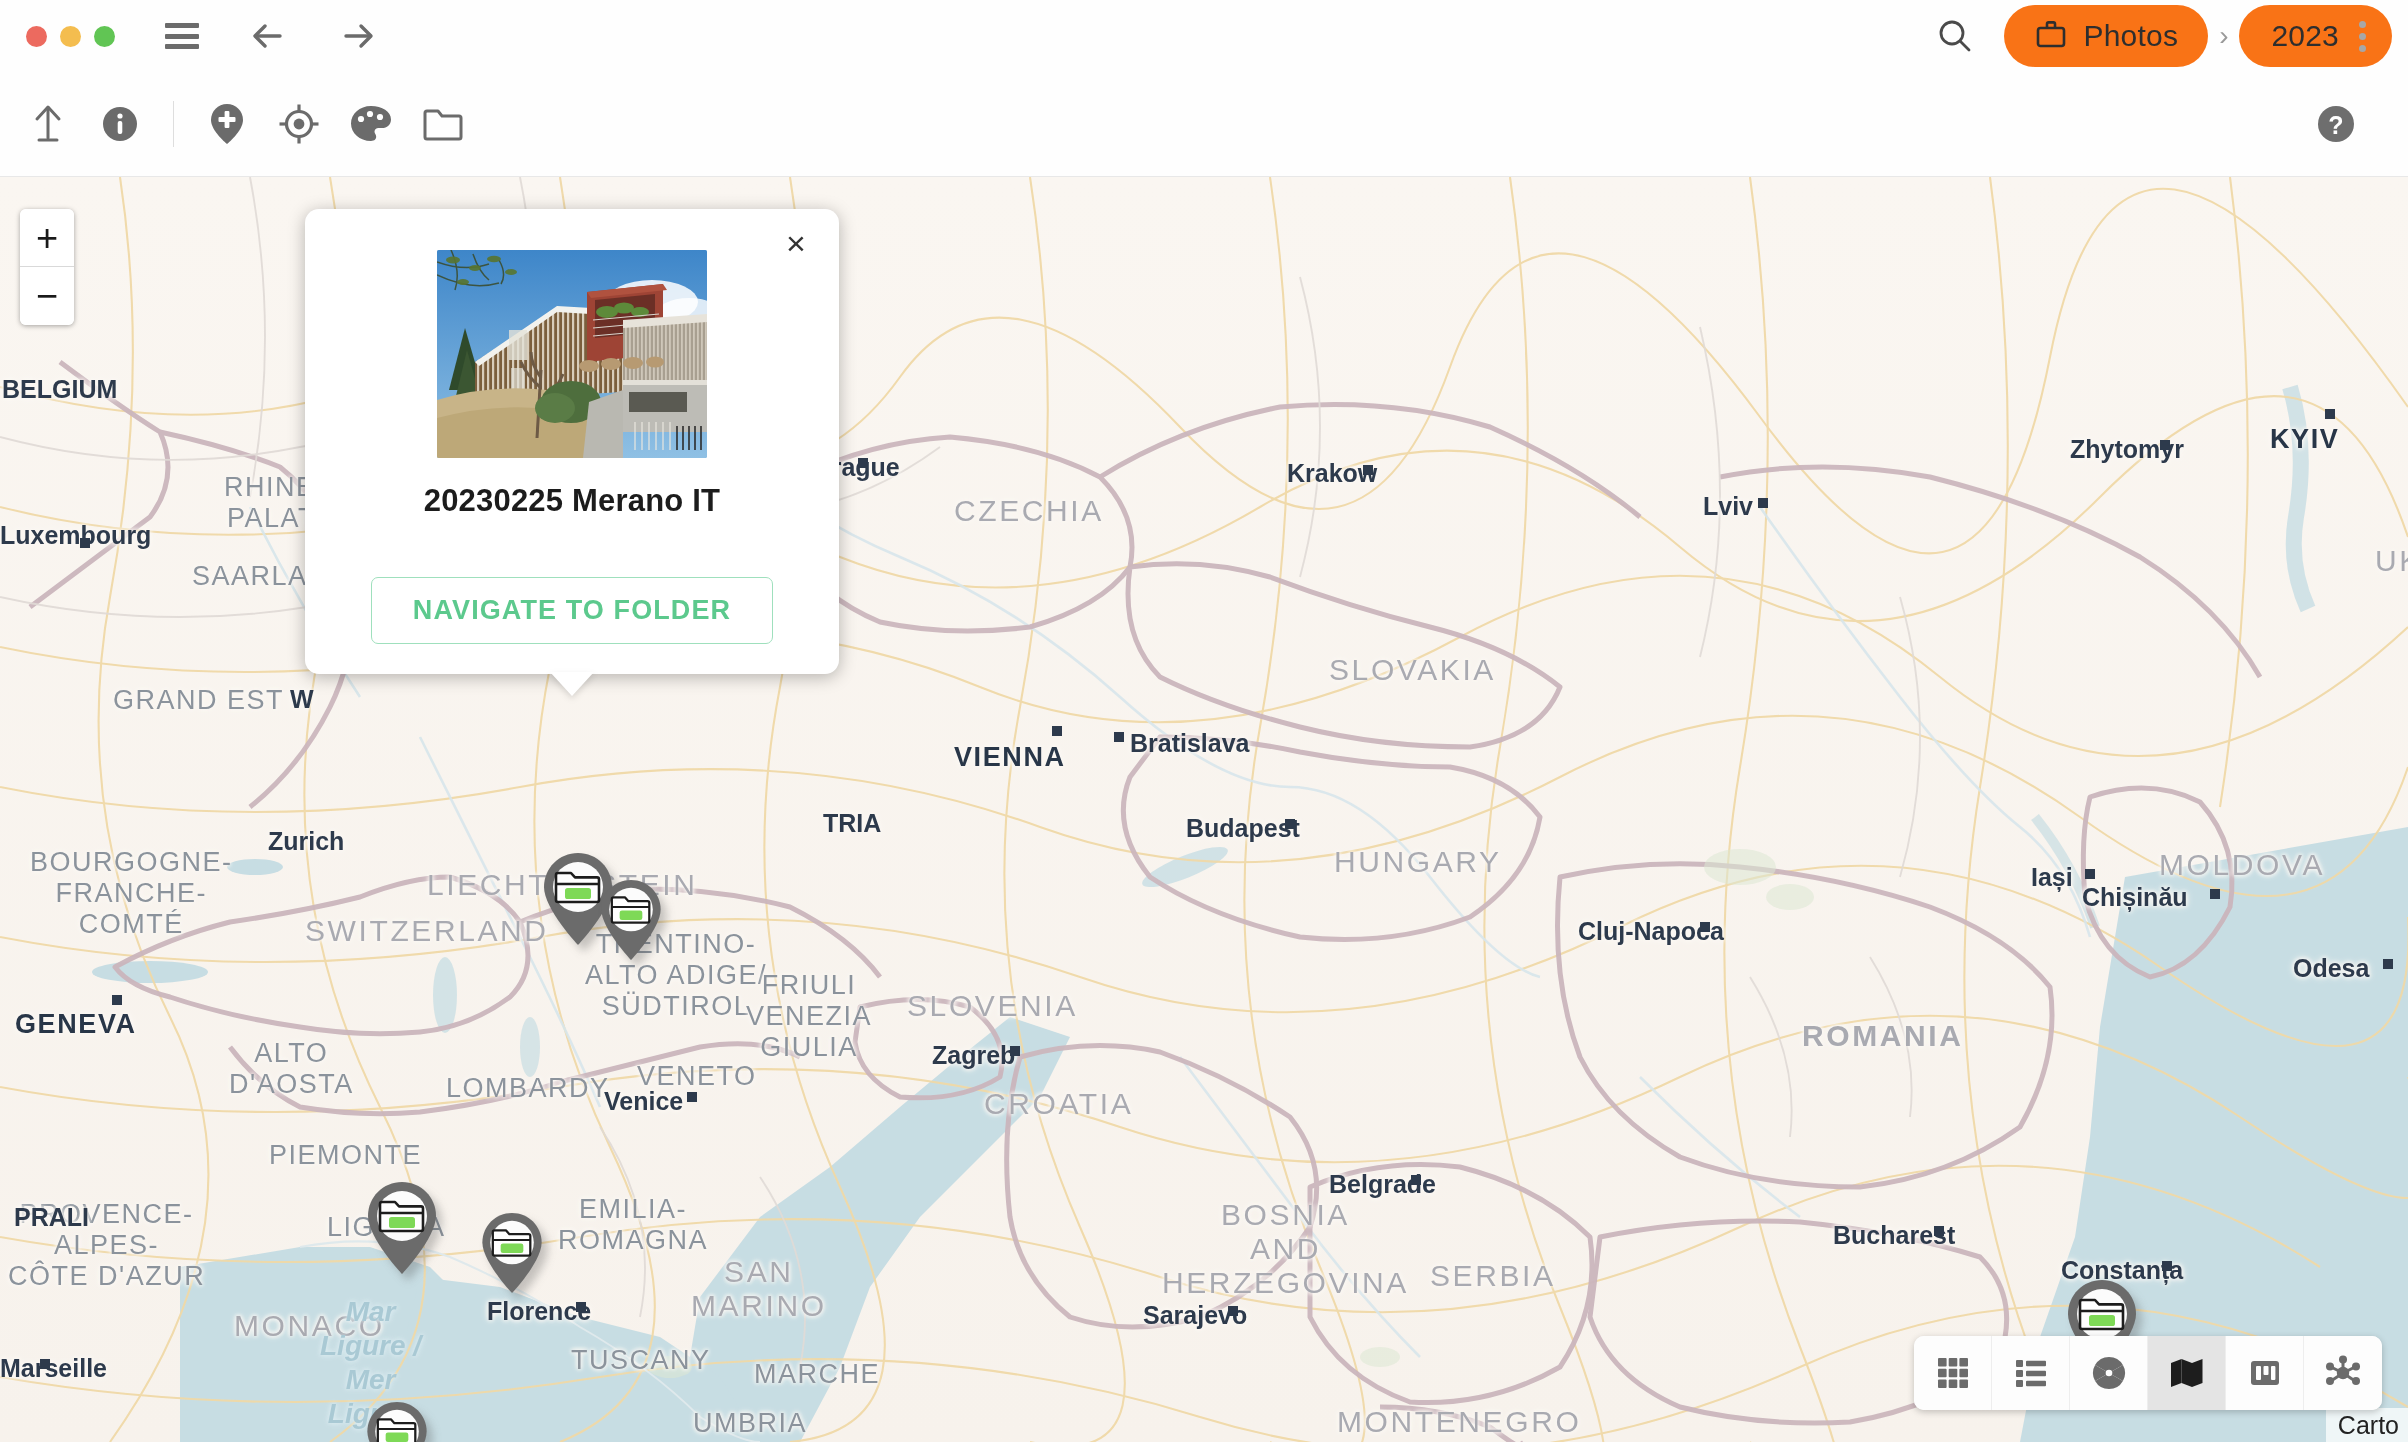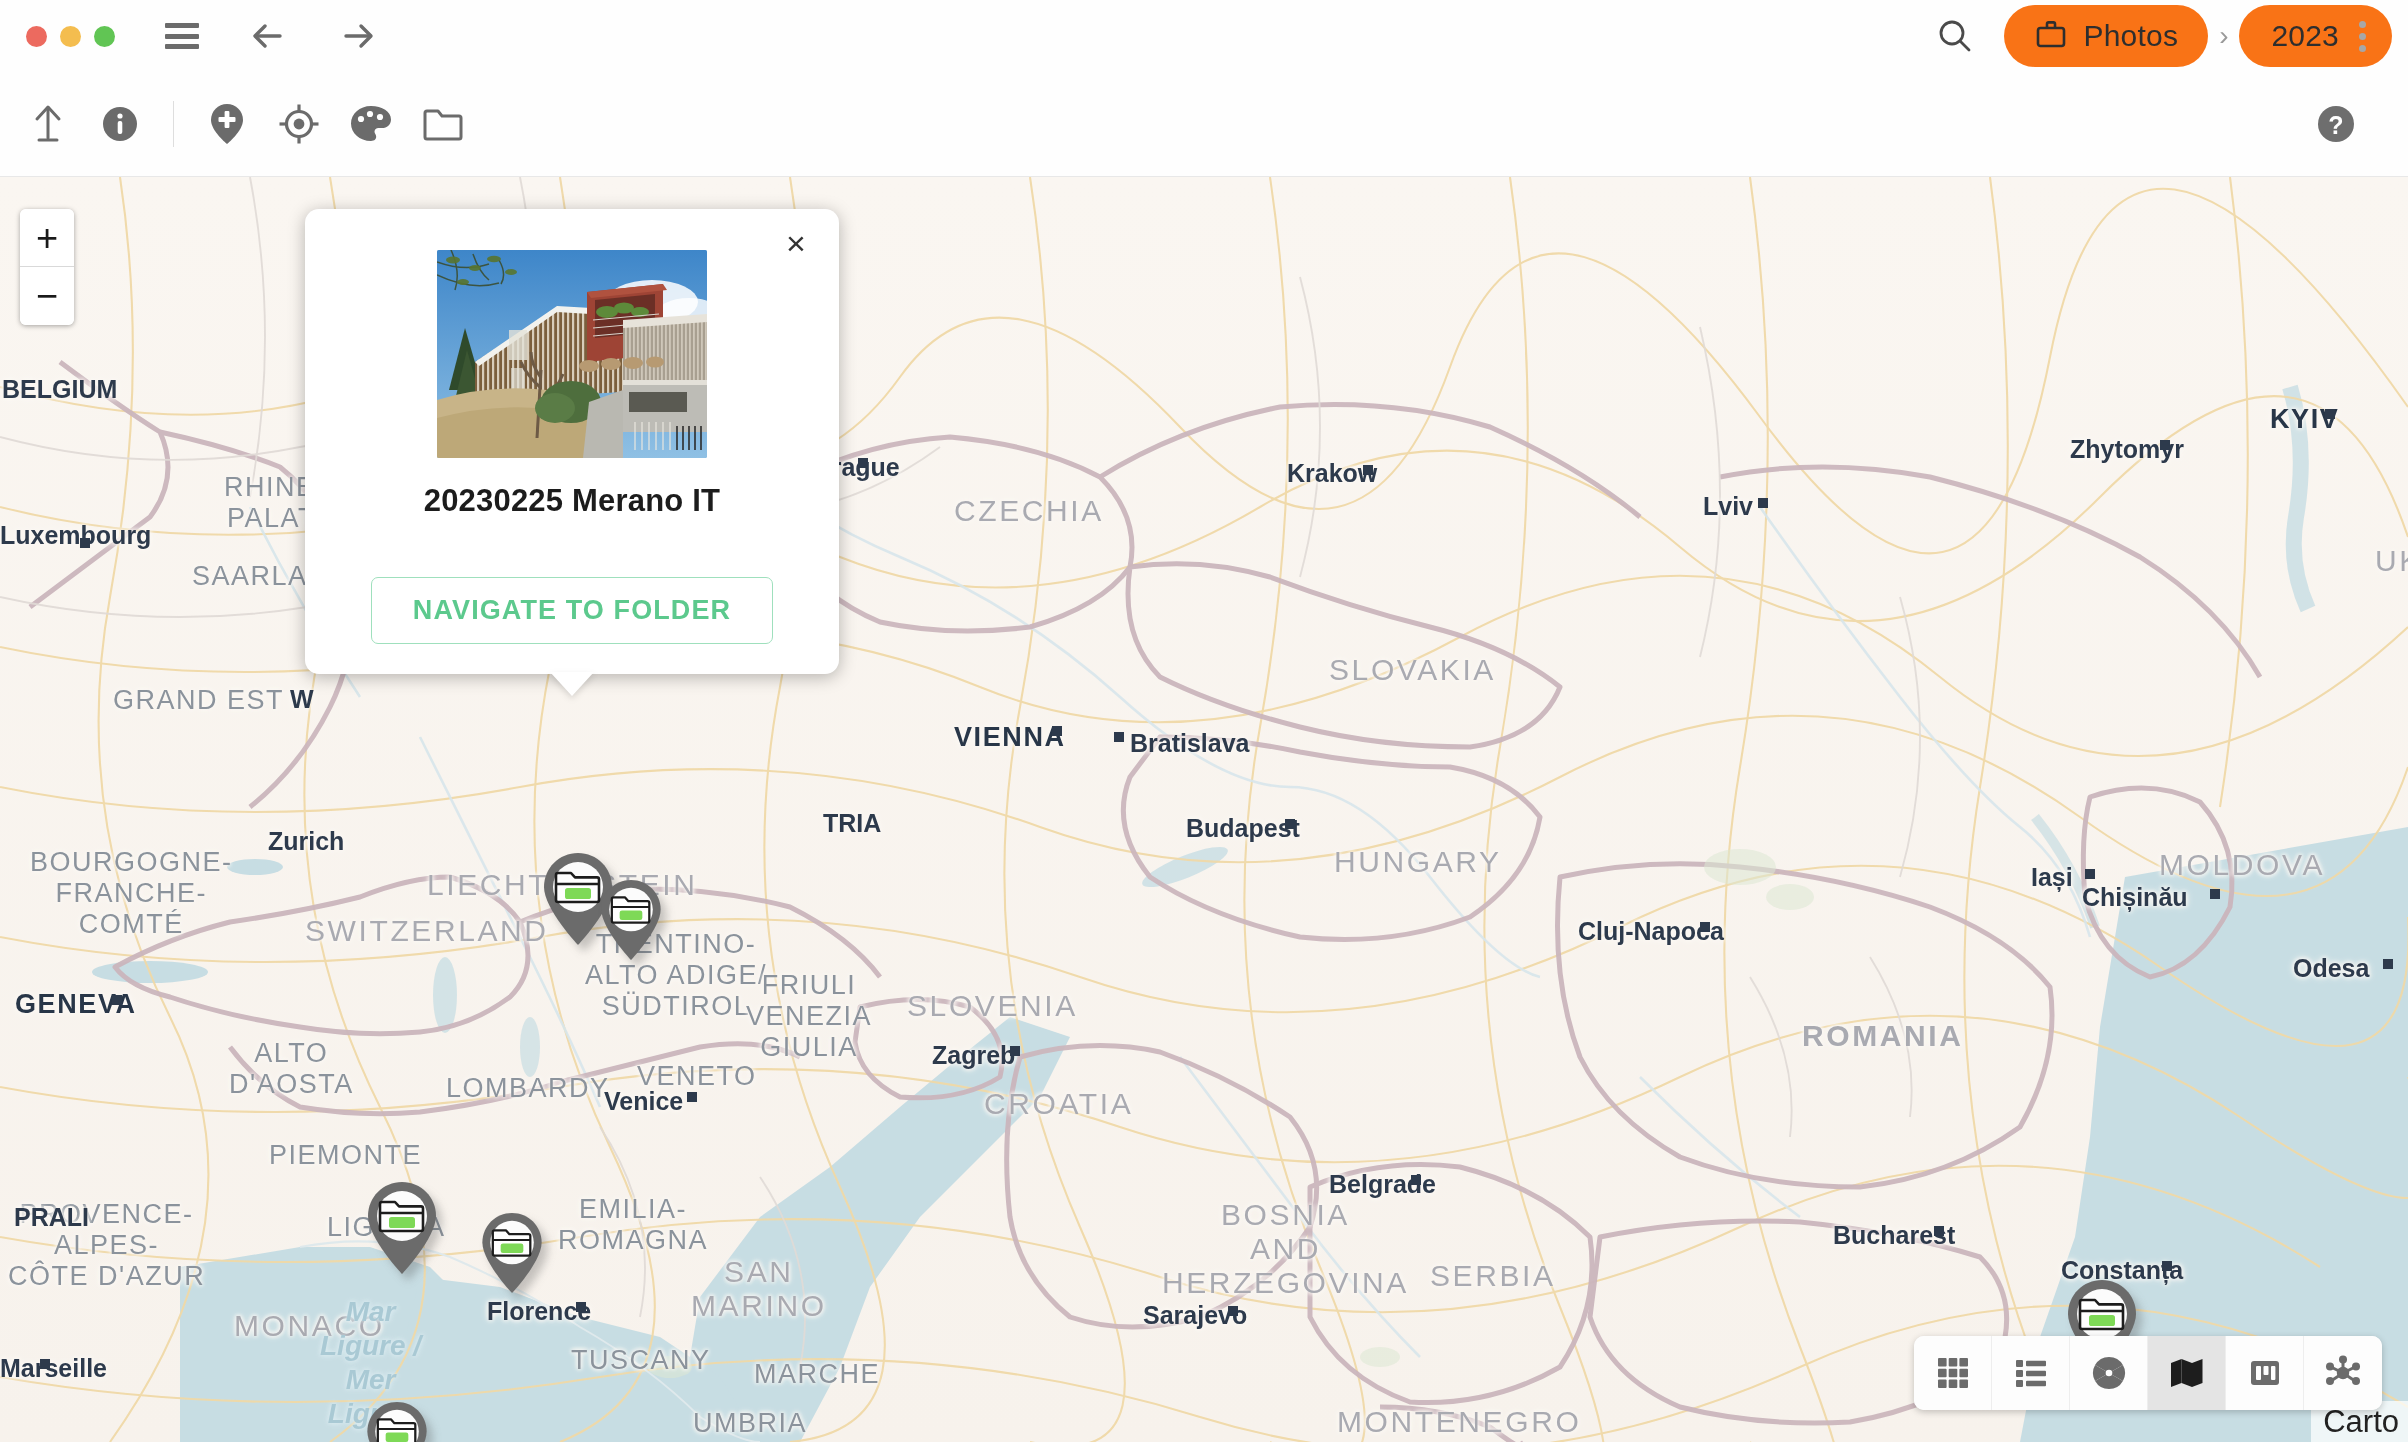--- a/index.html
+++ b/index.html
@@ -88,21 +88,21 @@
     letter-spacing: 1.5px;
     text-align:center;
     text-shadow: 0 0 4px #fbf8f4, 0 0 4px #fbf8f4, 0 0 7px #fbf8f4;
   }
   .lbl-capital {
     color: #283648;
     font-size: 26px; font-weight: 700;
     letter-spacing: .2px;
     text-shadow: 0 0 4px #fbf8f4, 0 0 5px #fbf8f4, 0 0 8px #fbf8f4;
   }
-  .lbl-capital.caps { letter-spacing: 1.6px; font-size: 27px; }
+  .lbl-capital.caps { letter-spacing: 1.6px; font-size: 27px; margin-top: 20px; }
   .lbl-city {
     color: #2d3a4c;
     font-size: 25px; font-weight: 700;
     text-shadow: 0 0 4px #fbf8f4, 0 0 5px #fbf8f4, 0 0 8px #fbf8f4;
   }
   .lbl-sea {
     color: #a9c9d4;
     font-size: 28px; font-style: italic; font-weight: 700;
     text-align:center; line-height: 1.22;
     text-shadow: 0 0 4px #dcecf1, 0 0 6px #dcecf1;
@@ -205,21 +205,21 @@
     border-right:1px solid #eeeeee;
     cursor:pointer;
     background:#fdfdfd;
   }
   .viewbtn:last-child { border-right:none; }
   .viewbtn.active { background:#e4e4e4; }
 
   .attrib {
     position:absolute; right: 0; bottom: 0;
     background: rgba(255,255,255,.72);
-    font-size: 31px; color:#222;
+    font-size: 25px; color:#222;
     padding: 3px 9px 2px 12px;
     z-index: 34;
     font-family:"Liberation Sans", sans-serif;
   }
 </style>
 </head>
 <body>
 
 <div class="titlebar">
   <div class="traffic">

